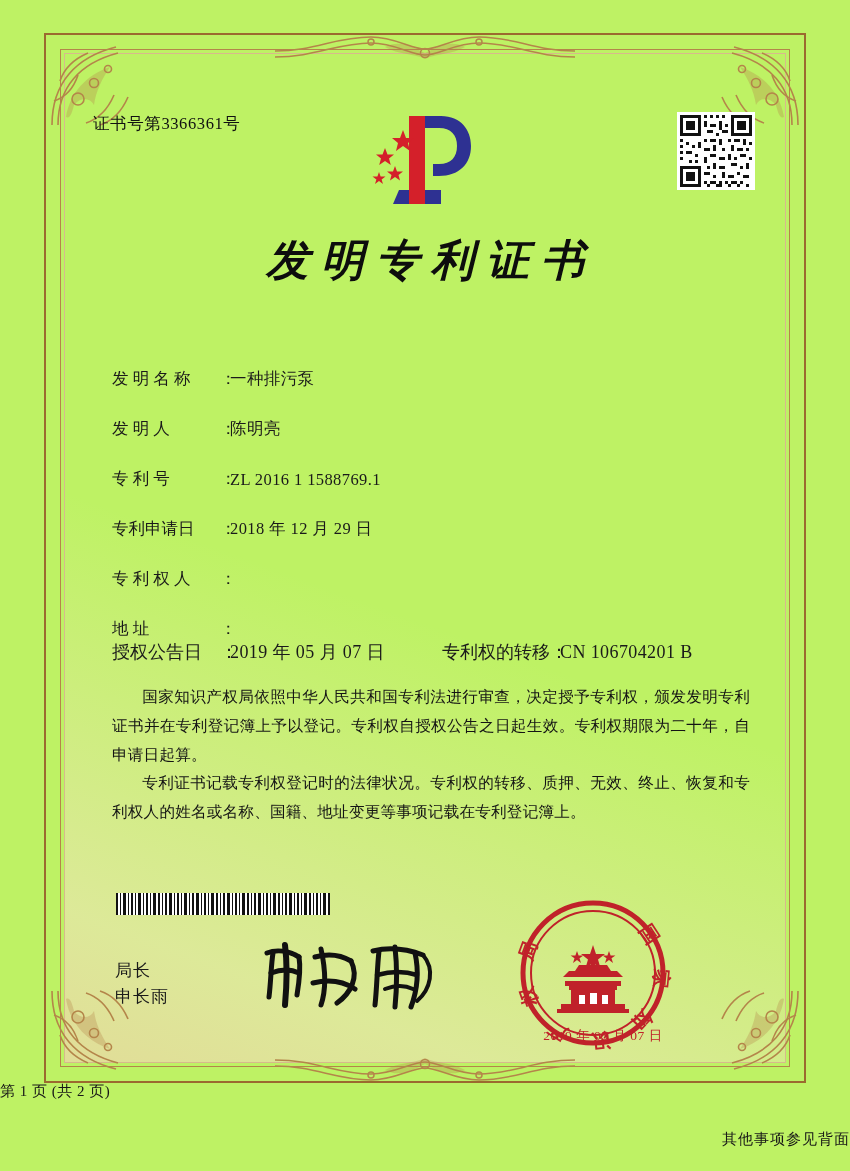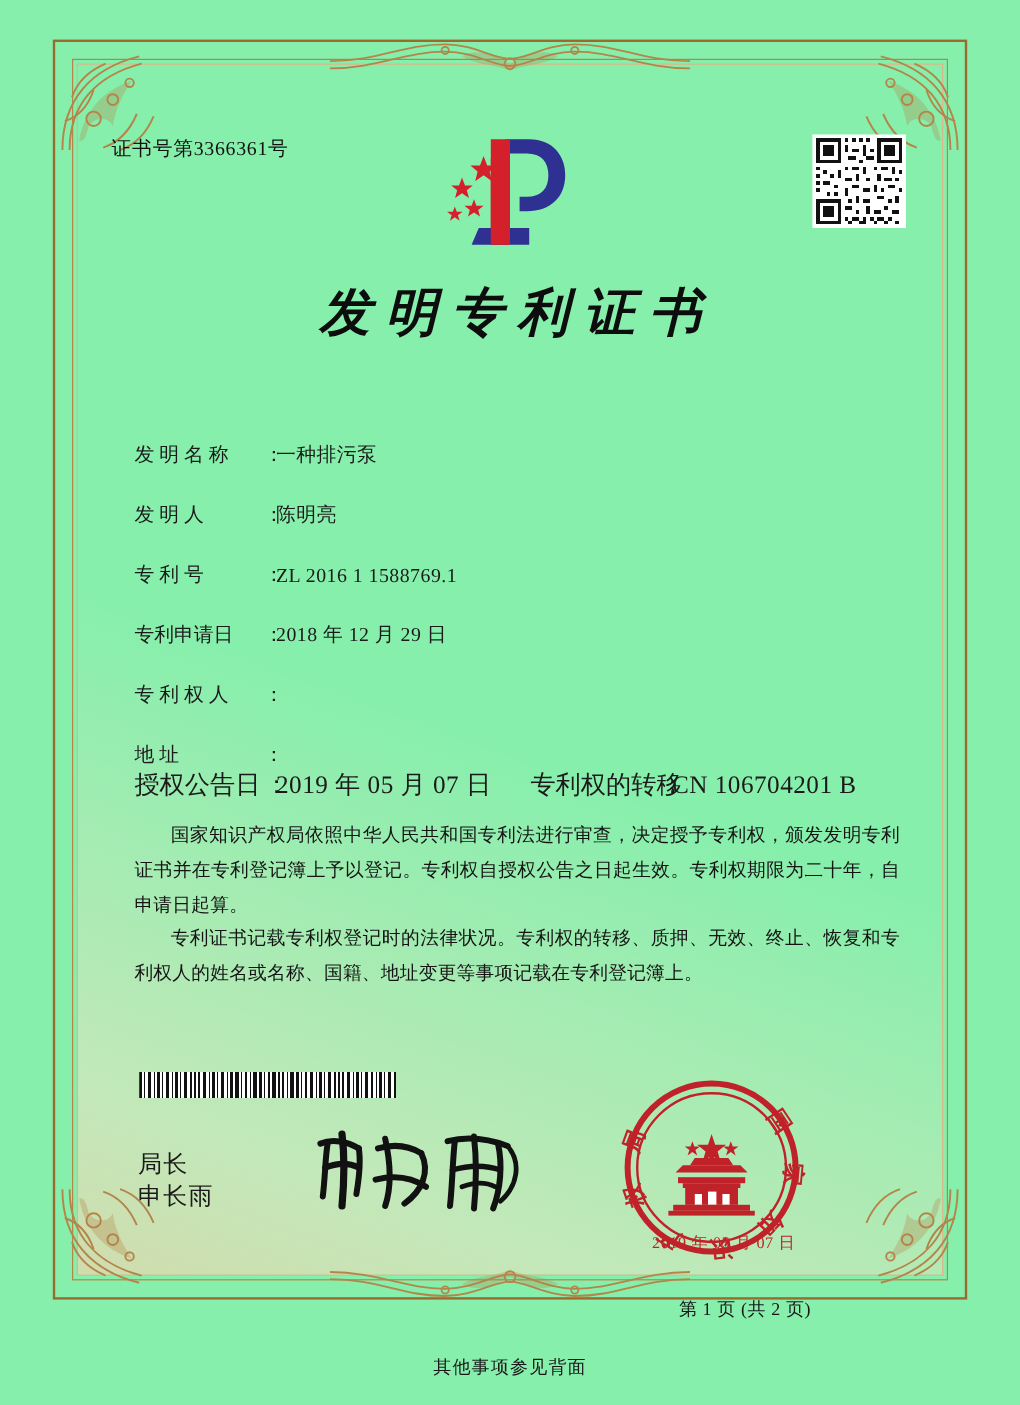--- a/index.html
+++ b/index.html
@@ -14,21 +14,21 @@
     color: #1a1a1a;
     position: relative;
     overflow: hidden;
   }
 
   
   .cert {
     position: absolute;
     left: 0; top: 0;
     width: 850px; height: 1171px;
-    background: #86efac;
+    background: #bef264;
   }
 
   
   .border-outer {
     position: absolute;
     left: 44px; top: 33px;
     width: 762px; height: 1050px;
     border: 2px solid #9b6a2f;
     box-sizing: border-box;
   }
@@ -141,21 +141,21 @@
   }
   .flabel {
     width: 108px;
     flex: 0 0 108px;
     letter-spacing: 0px;
   }
   .fcolon { width: 10px; flex: 0 0 10px; }
   .fvalue { letter-spacing: 0.4px; }
 
   
-  .frow2 { display:flex; align-items:baseline; height: 50px; font-size:21px; white-space:nowrap;}
+  .frow2 { display:flex; align-items:baseline; height: 50px; font-size:18px; white-space:nowrap;}
   .frow2 .col-a { width: 330px; display:flex; align-items:baseline; }
   .frow2 .col-b { display:flex; align-items:baseline; }
 
   
   .para {
     position: absolute;
     left: 112px;
     width: 638px;
     font-size: 15.6px;
     line-height: 29px;
@@ -172,21 +172,21 @@
     position: absolute;
     left: 116px; top: 893px;
     width: 214px; height: 22px;
   }
   .barcode svg { display:block; width:214px; height:22px; }
 
   
   .sig-label {
     position: absolute;
     left: 115px; top: 958px;
-    font-size: 20px;
+    font-size: 17px;
     line-height: 26px;
     letter-spacing: 1px;
   }
   .sig-script {
     position: absolute;
     left: 255px; top: 935px;
     width: 200px; height: 78px;
   }
   .sig-script svg { display:block; width:200px; height:78px; }
 
@@ -206,30 +206,30 @@
     color: #c0222a;
     letter-spacing: 0.5px;
     white-space: nowrap;
   }
 
   
   .page-no {
     position: absolute;
     left: 0; top: 1082px;
     width: 676px;
-    text-align: right;
+    text-align: left;
     font-size: 15px;
     letter-spacing: 0.5px;
     color: #171717;
   }
   .back-note {
     position: absolute;
     left: 0; top: 1130px;
     width: 850px;
-    text-align: center;
+    text-align: right;
     font-size: 15px;
     letter-spacing: 1px;
     color: #171717;
   }
 </style>
 </head>
 <body>
 
 <div class="cert">
 

